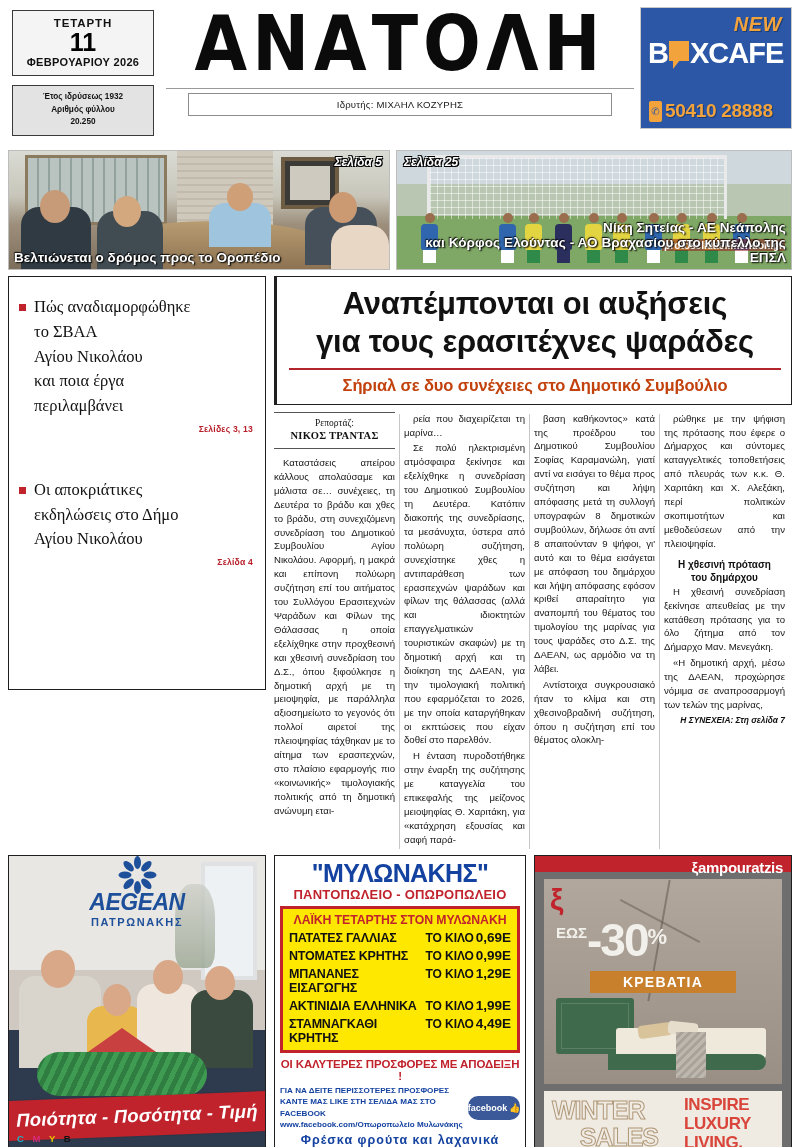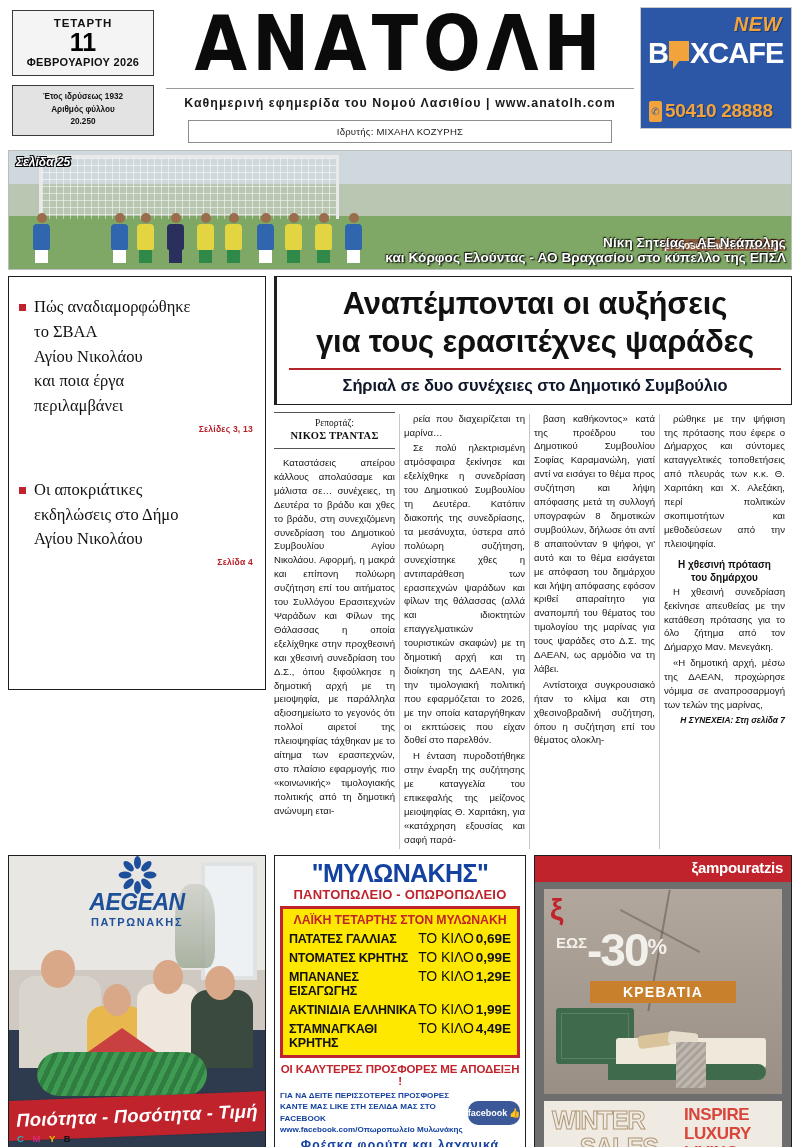--- a/index.html
+++ b/index.html
@@ -156,21 +156,21 @@
 
   
   .headline-box { border: 1px solid #1f1f1f; border-left: 3px solid #1f1f1f; padding: 8px 10px 7px 12px; }
   .headline {
     text-align: center; font-size: 31px; font-weight: bold;
     line-height: 1.22; color: #111; letter-spacing: -.2px;
   }
   .hl-rule { border-top: 2.5px solid #b2262b; margin: 7px 0 6px 0; }
   .subhead {
     text-align: center; font-size: 16.5px; font-weight: bold;
-    color: #0f172a; padding-bottom: 2px; letter-spacing: -.1px;
+    color: #c2410c; padding-bottom: 2px; letter-spacing: -.1px;
   }
 
   
   .article { display: flex; gap: 9px; margin-top: 7px; }
   .art-col { width: 121px; flex: 0 0 121px; position: relative; }
   .art-col.sep:before {
     content: ""; position: absolute; left: -5px; top: 2px; bottom: 0;
     border-left: 1px solid #c6c6c6;
   }
   .byline {
@@ -215,33 +215,33 @@
   
   .col-mid { width: 252px; flex: 0 0 252px; }
   .mylon { border: 1px solid #1f1f1f; background: #fff; padding: 4px 5px 5px 5px; }
   .my-title { text-align: center; font-size: 25px; font-weight: bold; color: #1442a0; letter-spacing: -.6px; line-height: 1.05; }
   .my-sub { text-align: center; font-size: 13px; font-weight: bold; color: #c0232c; letter-spacing: .2px; margin-top: 1px; }
   .my-prices { border: 3px solid #c0232c; background: #ffe800; margin-top: 4px; padding: 4px 6px 5px 6px; }
   .my-head { text-align: center; font-size: 12.3px; font-weight: bold; color: #c0232c; letter-spacing: -.1px; margin-bottom: 3px; }
   .my-row { display: flex; align-items: baseline; justify-content: space-between; margin-top: 3px; }
   .my-item { font-size: 12.5px; font-weight: bold; color: #111; letter-spacing: -.2px; }
   .my-pr { font-size: 13.5px; font-weight: bold; color: #111; white-space: nowrap; }
-  .my-pr small { font-size: 14px; font-weight: normal; letter-spacing: -.1px; margin-right: 2px; }
+  .my-pr small { font-size: 12px; font-weight: bold; letter-spacing: -.1px; margin-right: 2px; }
   .my-best { text-align: center; font-size: 11.5px; font-weight: bold; color: #c0232c; margin-top: 5px; letter-spacing: -.1px; }
   .my-fb { display: flex; align-items: center; gap: 5px; margin-top: 3px; }
   .my-fbtxt { font-size: 8.1px; font-weight: bold; color: #1442a0; line-height: 1.4; flex: 1; }
   .my-fblogo { width: 52px; height: 24px; background: #3b5998; color: #fff; font-size: 9px; font-weight: bold; display: flex; align-items: center; justify-content: center; gap: 2px; flex: 0 0 52px; border-radius: 10px; }
   .my-fresh { text-align: center; font-size: 12.5px; font-weight: bold; color: #1442a0; margin-top: 3px; letter-spacing: 1px; }
   .my-sale { display: flex; justify-content: space-between; font-size: 9.5px; color: #111; margin-top: 1px; }
   .my-addr { text-align: center; font-size: 9.3px; font-weight: bold; color: #c0232c; border-top: 1px solid #c0232c; margin-top: 3px; padding-top: 2px; }
 
   
   .col-right { flex: 1; }
   .tamp { border: 1px solid #1f1f1f; background: #6e6e6e; position: relative; overflow: hidden; height: 367px; }
-  .tp-bar { background: #c0232c; height: 26px; position: relative; }
+  .tp-bar { background: #c0232c; height: 16px; position: relative; }
   .tp-bar span { position: absolute; right: 8px; top: 3px; color: #fff; font-size: 15px; font-weight: bold; letter-spacing: -.3px; }
   .tp-hero { position: relative; margin: 7px 9px 0 9px; height: 205px; background: linear-gradient(#b2a79d,#9a8f85); overflow: hidden; }
   .tp-crack { position: absolute; left: 48%; top: 0; width: 2px; height: 60%; background: rgba(90,80,72,.5); transform: rotate(10deg); }
   .tp-crack2 { position: absolute; left: 30%; top: 20%; width: 90px; height: 2px; background: rgba(90,80,72,.45); transform: rotate(28deg); }
   .tp-e { position: absolute; left: 6px; top: 8px; color: #c0232c; font-size: 30px; font-weight: bold; line-height: .85; }
   .tp-off { position: absolute; left: 12px; right: 0; top: 34px; text-align: left; color: #f2f0ea; font-size: 46px; font-weight: bold; letter-spacing: -2px; }
   .tp-off em { font-size: 15px; font-style: normal; vertical-align: 18px; letter-spacing: 0; }
   .tp-off small { font-size: 22px; vertical-align: 12px; }
   .tp-band { position: absolute; left: 46px; right: 46px; top: 92px; background: #c8802c; color: #fff; text-align: center; font-size: 14px; font-weight: bold; letter-spacing: 1.2px; padding: 3px 0; }
   .tp-bed { position: absolute; left: 12px; right: 16px; bottom: 4px; height: 82px; }
@@ -282,40 +282,58 @@
         <div>Αριθμός φύλλου</div>
         <div>20.250</div>
       </div>
     </div>
 
     <div class="mh-center">
       <div class="title-wrap">
         <div class="paper-title">ΑΝΑΤΟΛΗ</div>
       </div>
       <div class="title-rule"></div>
-      <div class="tagline">Καθημερινή εφημερίδα του Νομού Λασιθίου | www.anatolh.com</div>
       <div class="founder-box">Ιδρυτής: ΜΙΧΑΗΛ ΚΟΖΥΡΗΣ</div>
     </div>
 
     <div class="boxcafe">
       <div class="bc-new">NEW</div>
       <div class="bc-logo">
         <span>B</span>
         <span class="bc-box"></span>
         <span>XCAFE</span>
       </div>
       <div class="bc-phone">
         <span class="bc-phone-ic"></span>
         <span class="bc-phone-num">50410 28888</span>
       </div>
     </div>
   </div>
 
   <div class="photo-row">
 
+    <div class="photo photo-left">
+      <div class="scene-meeting">
+        <div class="mt-window"></div>
+        <div class="mt-wall"></div>
+        <div class="mt-frame"></div>
+        <div class="mt-table"></div>
+        <div class="mt-person" style="position:absolute;left:12px;bottom:0;width:70px;height:62px;background:#2f3a42;border-radius:18px 18px 0 0"></div>
+        <div class="mt-head" style="left:31px;bottom:46px;width:30px;height:33px;background:#c89b78"></div>
+        <div class="mt-person" style="position:absolute;left:88px;bottom:0;width:66px;height:58px;background:#414b52;border-radius:18px 18px 0 0"></div>
+        <div class="mt-head" style="left:104px;bottom:42px;width:28px;height:31px;background:#d3a87f"></div>
+        <div class="mt-person" style="position:absolute;left:200px;bottom:22px;width:62px;height:44px;background:#9fc4de;border-radius:16px 16px 0 0"></div>
+        <div class="mt-head" style="left:218px;bottom:58px;width:26px;height:28px;background:#cf9f77"></div>
+        <div class="mt-person" style="position:absolute;right:12px;bottom:4px;width:72px;height:58px;background:#46505a;border-radius:18px 18px 0 0"></div>
+        <div class="mt-head" style="right:32px;bottom:46px;width:28px;height:31px;background:#cb9a72"></div>
+        <div class="mt-person" style="position:absolute;right:0;bottom:0;width:58px;height:44px;background:#e8d7c4;border-radius:20px 20px 0 0"></div>
+      </div>
+      <div class="ph-badge tr">Σελίδα 5</div>
+      <div class="ph-caption">Βελτιώνεται ο δρόμος προς το Οροπέδιο</div>
+    </div>
 
     <div class="photo photo-right">
       <div class="scene-football">
         <div class="fb-goal"></div>
         <div class="fb-pl" style="left:24px">
             <div class="h"></div>
             <div class="t" style="background:#2f66ad"></div>
             <div class="s" style="background:#fff"></div>
           </div>
         <div class="fb-pl" style="left:102px">

